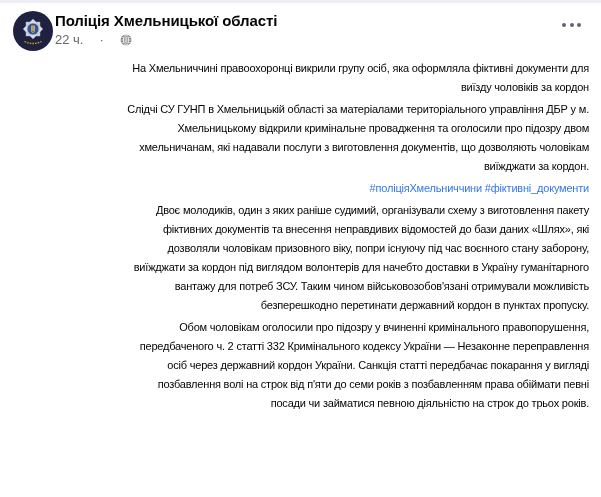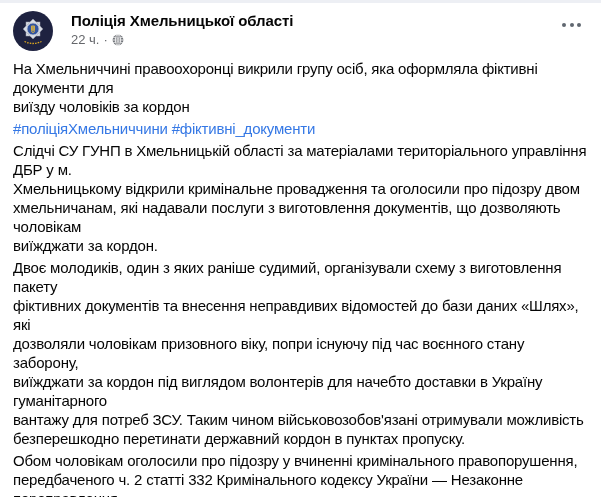--- a/index.html
+++ b/index.html
@@ -7,41 +7,41 @@
   .screen {
     position:relative; width:601px; height:497px;
     background:#ffffff; overflow:hidden;
   }
   .top-strip { height:3px; background:#edeff4; }
 
   
   .post-header { display:flex; align-items:flex-start; padding:8px 16px 0 13px; }
   .avatar { width:40px; height:40px; border-radius:50%; flex:0 0 auto; cursor:pointer; display:block; }
   .avatar svg { display:block; width:40px; height:40px; }
-  .header-text { margin-left:18px; flex:1 1 auto; min-width:0; }
+  .header-text { margin-left:2px; flex:1 1 auto; min-width:0; }
   .page-name {
     font-size:15px; font-weight:700; color:#050505; line-height:20px;
     letter-spacing:-0.1px; cursor:pointer; display:inline-block;
   }
-  .meta { display:flex; align-items:center; gap:4px; margin-top:1px;
+  .meta { display:flex; align-items:center; gap:16px; margin-top:1px;
           font-size:13px; color:#65676b; line-height:16px; }
   .meta .ts { cursor:pointer; }
   .globe { display:inline-flex; }
   .globe svg { display:block; }
   .more-btn {
     background:none; border:0; padding:8px 4px; margin-top:4px;
     display:flex; align-items:center; gap:3.5px; cursor:pointer;
   }
   .more-btn .dot { width:4px; height:4px; border-radius:50%; background:#606770; }
 
   
   .post-body { padding:8px 12px 0 13px; }
   .para {
-    margin:0 0 3px 0; font-size:15px; line-height:19px; color:#050505;
-    letter-spacing:-0.2px; white-space:pre-line;
+    margin:0 0 3px 0; font-size:11px; line-height:19px; color:#050505;
+    letter-spacing:-0.2px; white-space:pre-line;text-align:right;
   }
   .para.hashtags a { color:#3578e5; text-decoration:none; cursor:pointer; }
 </style>
 </head>
 <body>
 
 <div class="screen">
   <div class="top-strip"></div>
 
   <div class="post-header">
@@ -79,25 +79,25 @@
     <button class="more-btn" aria-label="more options">
       <span class="dot"></span>
       <span class="dot"></span>
       <span class="dot"></span>
     </button>
   </div>
 
   <div class="post-body" id="post-content">
       <p class="para">На Хмельниччині правоохоронці викрили групу осіб, яка оформляла фіктивні документи для
 виїзду чоловіків за кордон</p>
-      <p class="para hashtags"><a href="#">#поліціяХмельниччини</a> <a href="#">#фіктивні_документи</a></p>
       <p class="para">Слідчі СУ ГУНП в Хмельницькій області за матеріалами територіального управління ДБР у м.
 Хмельницькому відкрили кримінальне провадження та оголосили про підозру двом
 хмельничанам, які надавали послуги з виготовлення документів, що дозволяють чоловікам
 виїжджати за кордон.</p>
+      <p class="para hashtags"><a href="#">#поліціяХмельниччини</a> <a href="#">#фіктивні_документи</a></p>
       <p class="para">Двоє молодиків, один з яких раніше судимий, організували схему з виготовлення пакету
 фіктивних документів та внесення неправдивих відомостей до бази даних «Шлях», які
 дозволяли чоловікам призовного віку, попри існуючу під час воєнного стану заборону,
 виїжджати за кордон під виглядом волонтерів для начебто доставки в Україну гуманітарного
 вантажу для потреб ЗСУ. Таким чином військовозобов'язані отримували можливість
 безперешкодно перетинати державний кордон в пунктах пропуску.</p>
       <p class="para">Обом чоловікам оголосили про підозру у вчиненні кримінального правопорушення,
 передбаченого ч. 2 статті 332 Кримінального кодексу України — Незаконне переправлення
 осіб через державний кордон України. Санкція статті передбачає покарання у вигляді
 позбавлення волі на строк від п'яти до семи років з позбавленням права обіймати певні

